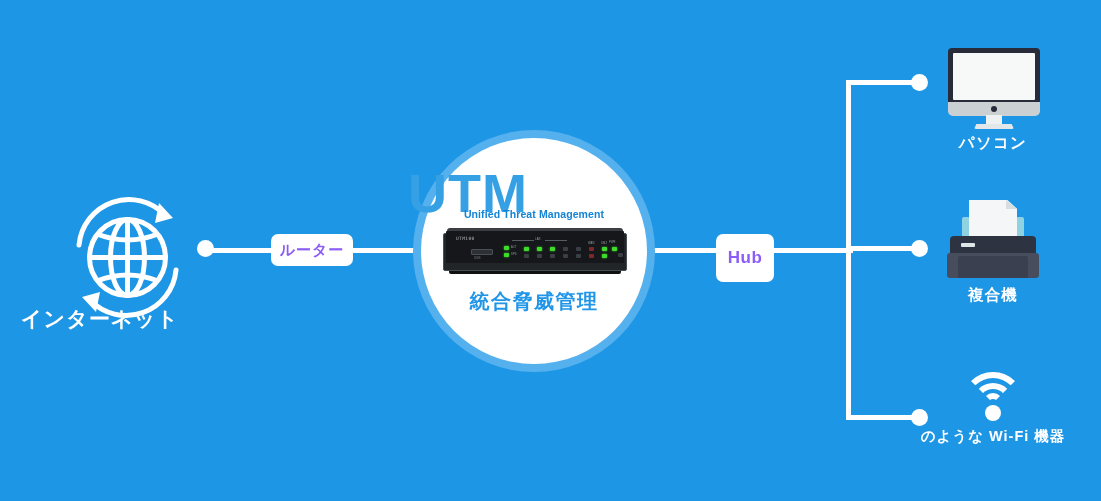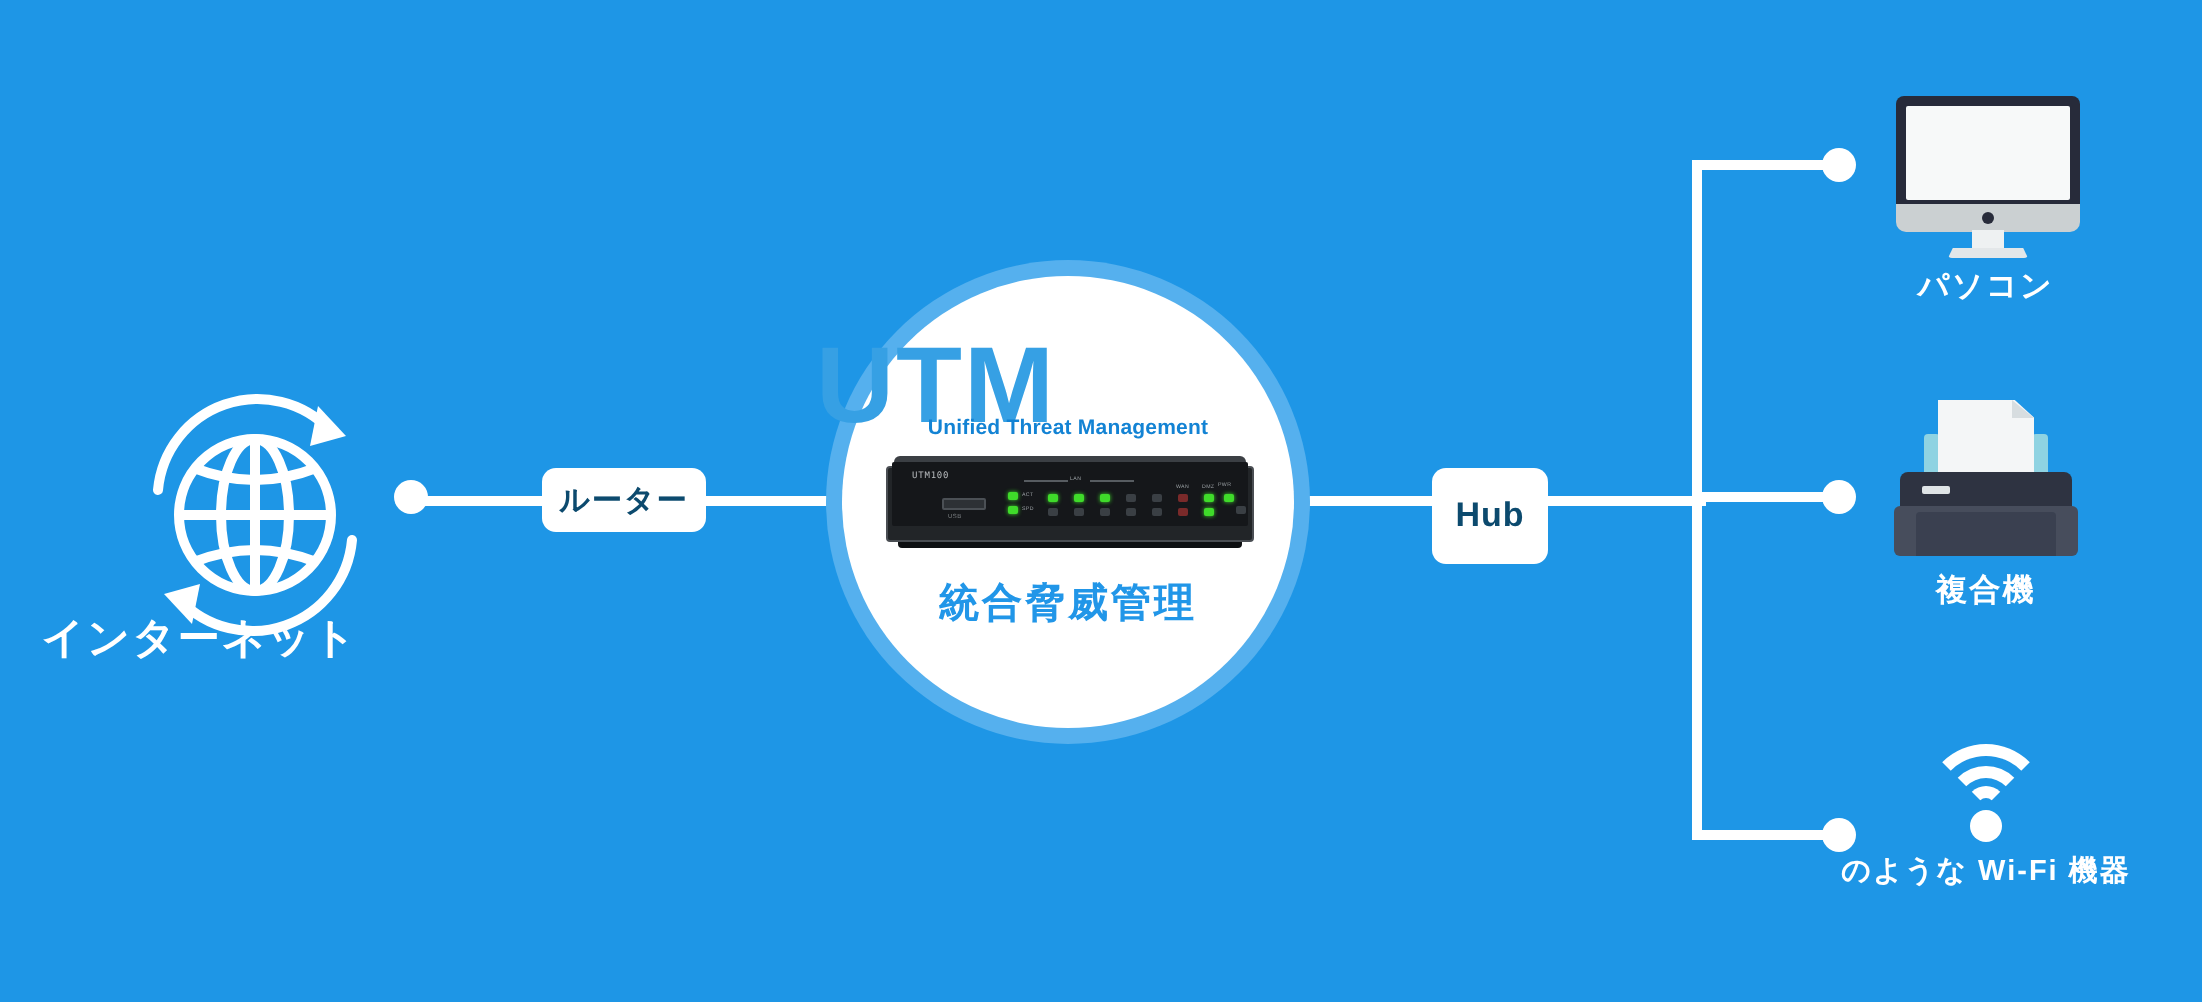--- a/index.html
+++ b/index.html
@@ -51,21 +51,21 @@
     font-weight: bold;
     letter-spacing: 1.2px;
     white-space: nowrap;
   }
 
   
   .pill {
     position: absolute;
     background: #ffffff;
     border-radius: 7px;
-    color: #0c4a6e;
+    color: #8b5cf6;
     font-weight: bold;
     display: flex;
     align-items: center;
     justify-content: center;
     letter-spacing: 1px;
   }
   #router-pill {
     left: 271px; top: 234px;
     width: 82px; height: 32px;
     font-size: 15px;

